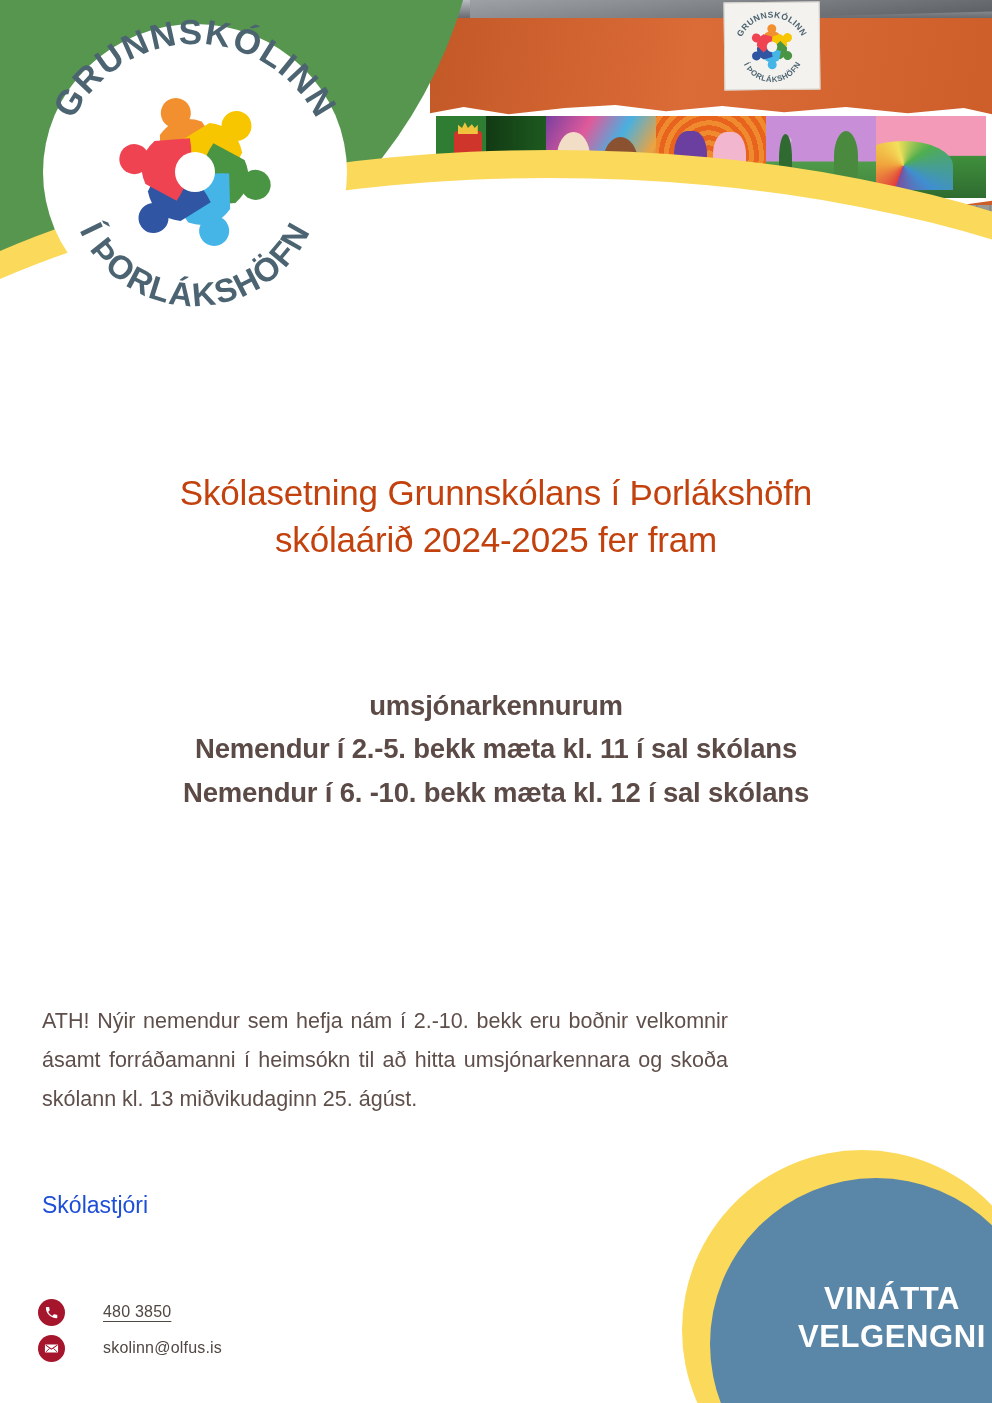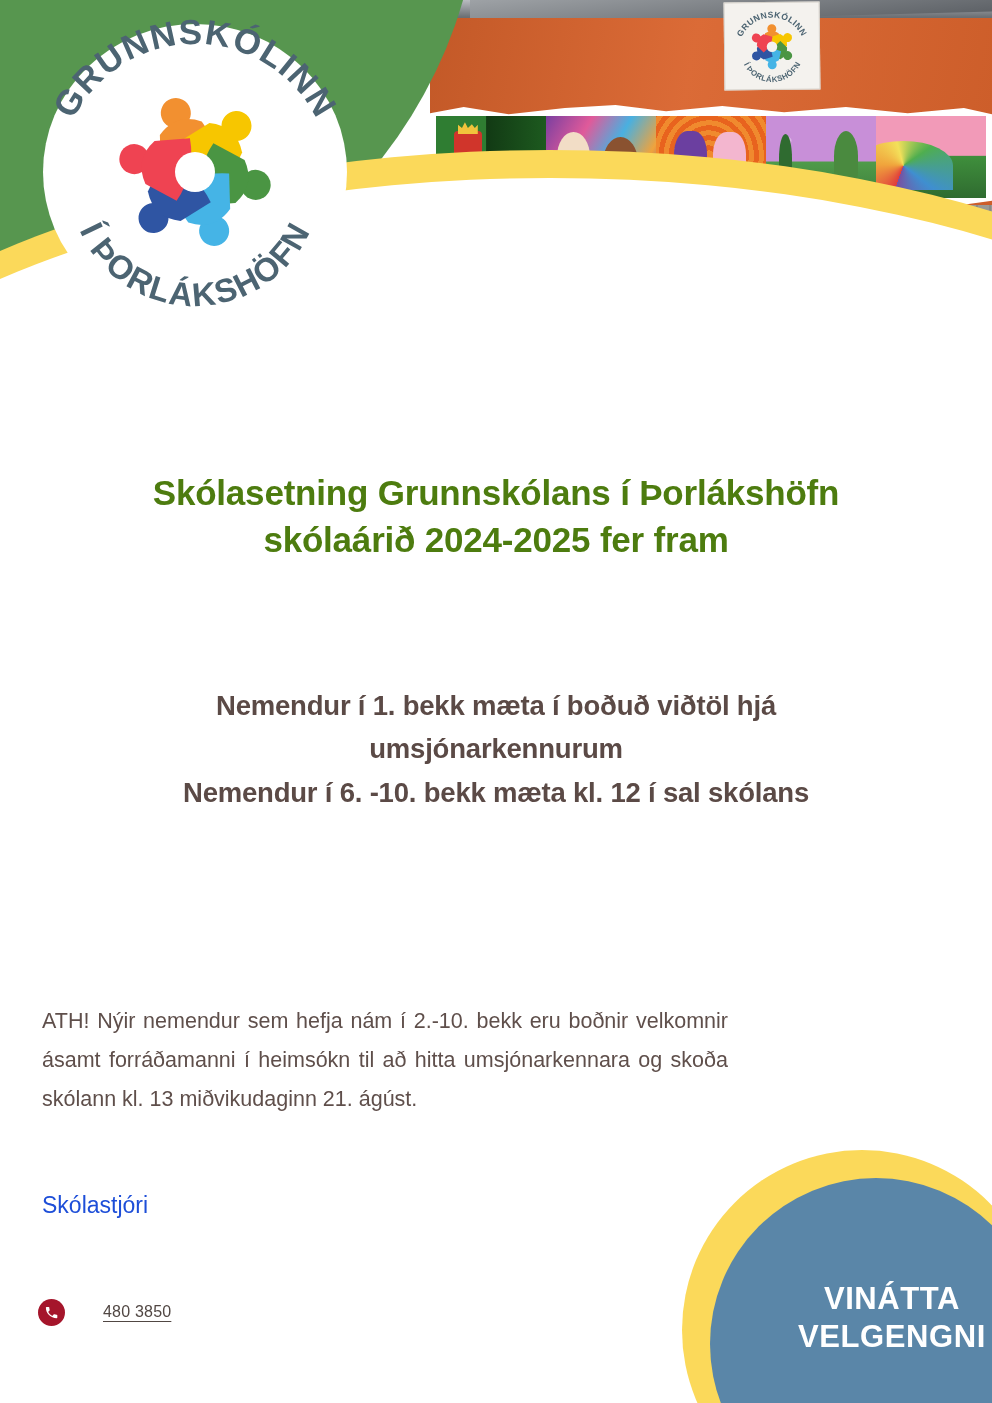--- a/index.html
+++ b/index.html
@@ -123,22 +123,22 @@
   
   .logo-badge{
     position:absolute; left:25px; top:12px; width:340px; height:316px;
     z-index:9;
   }
 
   
   .headline{
     position:absolute; left:46px; top:470px; width:900px;
     text-align:center;
-    color:#4d7c0f;
-    font-size:35px; font-weight:bold; line-height:1.33;
+    color:#c2410c;
+    font-size:35px; font-weight:normal; line-height:1.33;
     letter-spacing:-0.2px;
   }
 
   
   .bold-block{
     position:absolute; left:46px; top:684px; width:900px;
     text-align:center;
     color:#5b4a46;
     font-size:27.5px; font-weight:bold; line-height:1.58;
     letter-spacing:-0.2px;
@@ -307,38 +307,48 @@
     </svg>
   </div>
 </div>
 
 <div class="headline">
   <span>Skólasetning Grunnskólans í Þorlákshöfn</span><br>
   <span>skólaárið 2024-2025 fer fram</span><br>
 </div>
 
 <div class="bold-block">
-  <span class="ln">Nemendur í 1. bekk mæta í boðuð viðtöl hjá</span>
   <span class="ln">umsjónarkennurum</span>
+  <span class="ln">Nemendur í 2.-5. bekk mæta kl. 11 í sal skólans</span>
   <span class="ln">Nemendur í 6. -10. bekk mæta kl. 12 í sal skólans</span>
 </div>
 
-<p class="note-para">ATH! Nýir nemendur sem hefja nám í 2.-10. bekk eru boðnir velkomnir ásamt forráðamanni í heimsókn til að hitta umsjónarkennara og skoða skólann kl. 13 miðvikudaginn 21. ágúst.</p>
+<p class="note-para">ATH! Nýir nemendur sem hefja nám í 2.-10. bekk eru boðnir velkomnir ásamt forráðamanni í heimsókn til að hitta umsjónarkennara og skoða skólann kl. 13 miðvikudaginn 25. ágúst.</p>
 
 <div class="signature">Skólastjóri</div>
 
 <div class="contacts">
   <div class="contact-row">
     <span class="c-icon">
       <svg width="15" height="15" viewBox="0 0 24 24" fill="#ffffff">
         <path d="M6.6 10.8c1.4 2.8 3.8 5.2 6.6 6.6l2.2-2.2c.3-.3.7-.4 1.1-.3 1.2.4 2.5.6 3.8.6.6 0 1 .4 1 1V20c0 .6-.4 1-1 1C10.6 21 3 13.4 3 4c0-.6.4-1 1-1h3.5c.6 0 1 .4 1 1 0 1.3.2 2.6.6 3.8.1.4 0 .8-.3 1.1l-2.2 2.2z"></path>
       </svg>
     </span>
     <span class="c-text link">480 3850</span>
   </div>
+  <div class="contact-row">
+    <span class="c-icon">
+      <svg width="15" height="15" viewBox="0 0 24 24" fill="#ffffff">
+        <path d="M2.5 5.5h19c.6 0 1 .4 1 1v11c0 .6-.4 1-1 1h-19c-.6 0-1-.4-1-1v-11c0-.6.4-1 1-1z"></path>
+        <path d="M2.8 6.6L12 13l9.2-6.4" stroke="#a5152b" stroke-width="1.7" fill="none"></path>
+        <path d="M2.8 17.6L9 11.8M21.2 17.6L15 11.8" stroke="#a5152b" stroke-width="1.5" fill="none"></path>
+      </svg>
+    </span>
+    <span class="c-text">skolinn@olfus.is</span>
+  </div>
 </div>
 
 <div class="values-ring"></div>
 <div class="values-circle">
   <div class="values-text">
     <span>VINÁTTA</span>
     <span>VELGENGNI</span>
   </div>
 </div>
 

